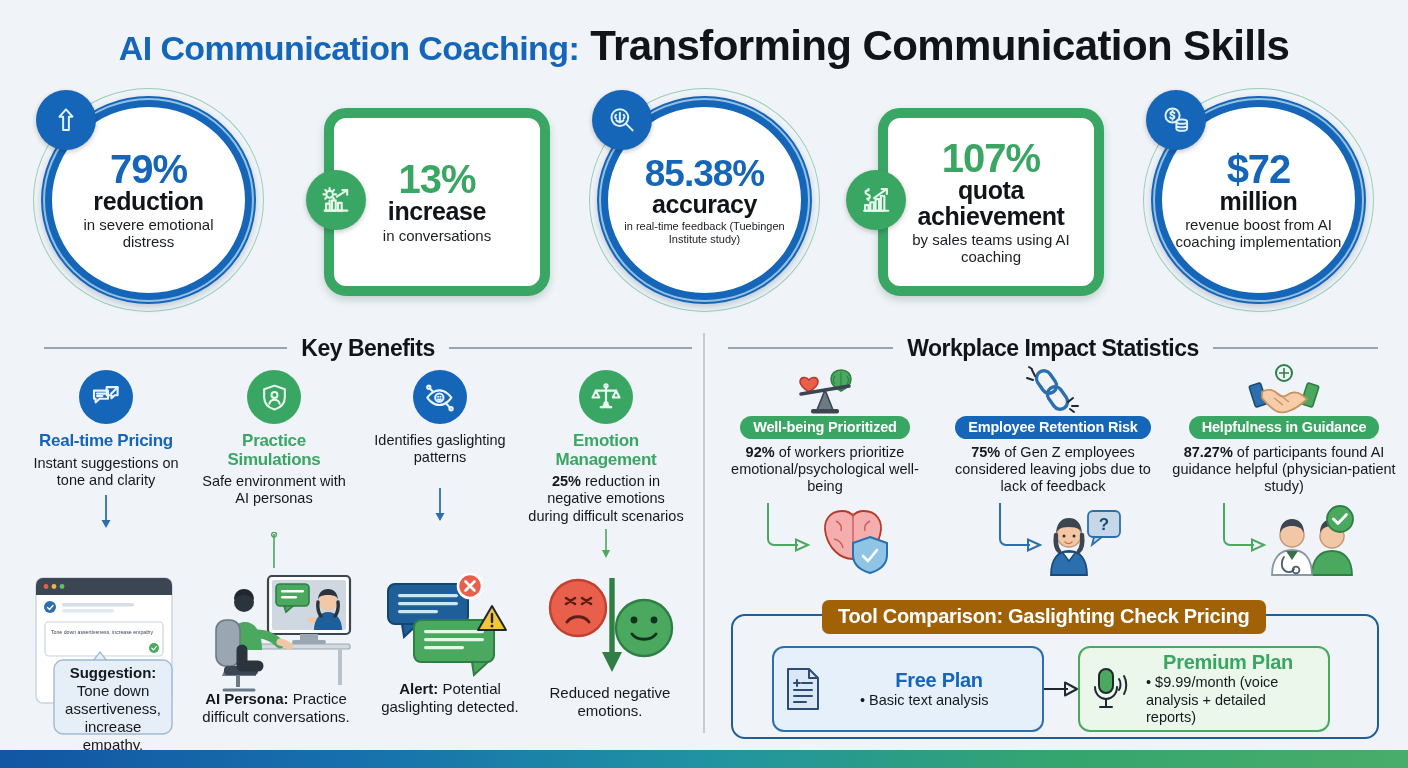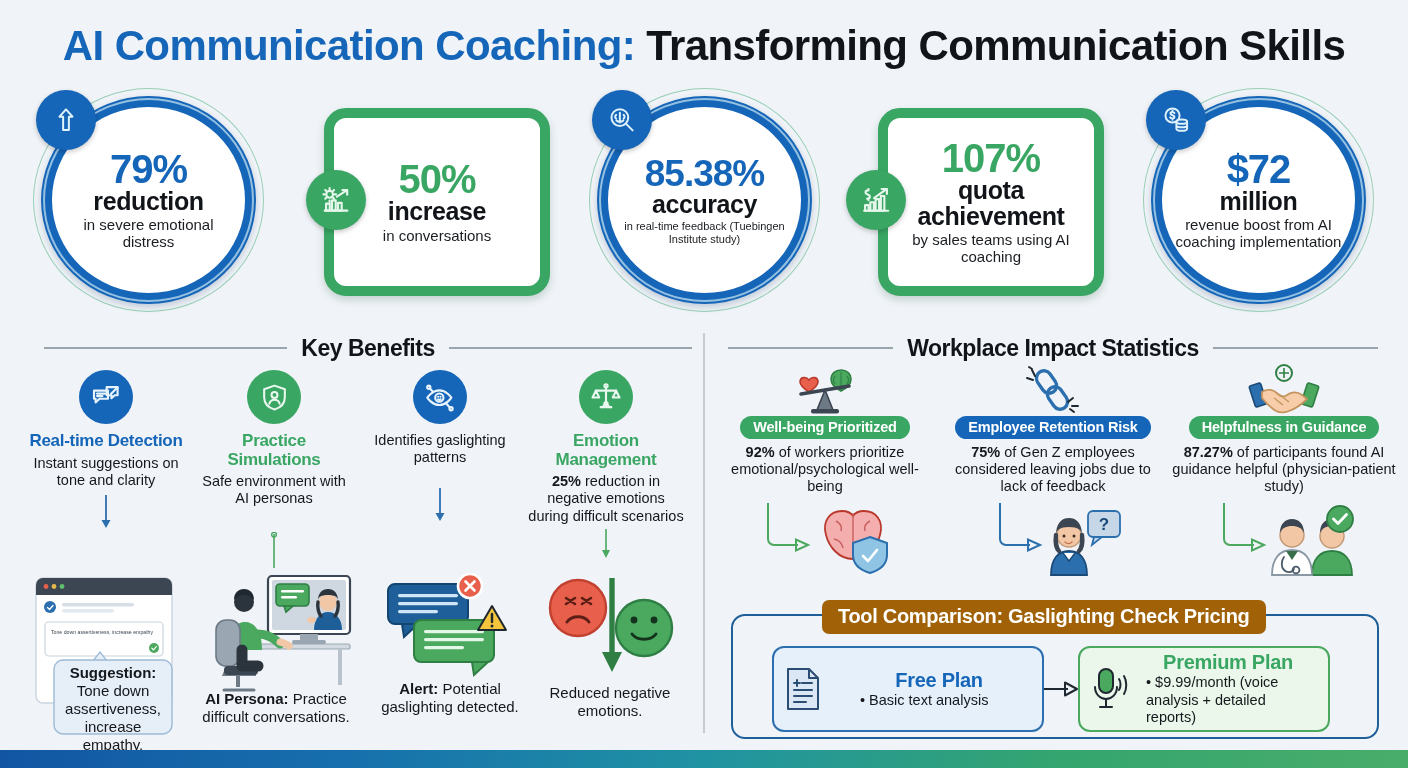--- a/index.html
+++ b/index.html
@@ -10,21 +10,21 @@
     position: relative;
   }
 
   
   .title-bar {
     position: absolute; top: 22px; left: 0; width: 1408px;
     text-align: center;
     white-space: nowrap;
   }
   .title-bar .t-blue {
-    font-size: 42px; font-weight: bold; color: #1565b8; letter-spacing: -0.6px;
+    font-size: 34px; font-weight: bold; color: #1565b8; letter-spacing: -0.6px;
   }
   .title-bar .t-black {
     font-size: 42px; font-weight: bold; color: #111418; letter-spacing: -0.6px;
   }
 
   
   .stats-row {
     position: absolute; top: 88px; left: 0; width: 1408px; height: 215px;
   }
   .stat { position: absolute; top: 0; }
@@ -192,21 +192,21 @@
         <path d="M7.5 4.6v-1M7.5 12.4v1M4.1 8h-1M11 8h1M5.1 5.6 4.4 4.9M9.9 10.4l.7.7M9.9 5.6l.7-.7M5.1 10.4l-.7.7"></path>
         <path d="M4 19.5h16"></path>
         <rect x="5" y="14.6" width="2.6" height="4.9"></rect>
         <rect x="9.2" y="12.3" width="2.6" height="7.2"></rect>
         <rect x="13.4" y="14" width="2.6" height="5.5"></rect>
         <path d="M12.6 9.6 19.6 5.2"></path>
         <path d="M16.5 5.0h3.4v3.3"></path>
       </svg>
     </div>
     <div class="stat-rect" style="margin-left:6px;">
-      <div class="stat-big green">50%</div>
+      <div class="stat-big green">13%</div>
       <div class="stat-mid">increase</div>
       <div class="stat-small">in conversations</div>
     </div>
   </div>
 
   <div class="stat" style="left:588px;top:2px;width:232px;">
     <div class="stat-badge badge-blue" style="left:4px;top:0px;">
       <svg class="svgi" width="32" height="32" viewBox="0 0 24 24" fill="none" stroke="#dff1fb" stroke-width="1.5" stroke-linecap="round" stroke-linejoin="round">
         <circle cx="10.4" cy="10.2" r="6.3"></circle>
         <path d="M15.1 14.9 20 19.8"></path>
@@ -275,21 +275,21 @@
 
   <div class="benefit" style="left:8px;">
     <div class="b-icon blue">
       <svg class="svgi" width="32" height="32" viewBox="0 0 24 24" fill="none" stroke="#e8f4fd" stroke-width="1.6" stroke-linecap="round" stroke-linejoin="round">
         <path d="M3 7.2h10.5v6.1H7.2L4.2 16v-2.7H3z"></path>
         <path d="M5.3 9.5h6M5.3 11.3h4"></path>
         <path d="M12.5 4.6h8.2v6.1h-2.2l-2.4 2.2v-2.2h-3.6z"></path>
         <path d="M20.6 4.8 15.8 9.6"></path>
       </svg>
     </div>
-    <div class="b-title blue">Real-time Detection</div>
+    <div class="b-title blue">Real-time Pricing</div>
     <div class="b-desc">Instant suggestions on tone and clarity</div>
     <div class="b-arrow">
       <svg class="svgi" width="16" height="34" viewBox="0 0 16 34">
           <path d="M8 0 V26" stroke="#2b6fae" stroke-width="1.8" fill="none"></path>
           <path d="M8 33 L3.5 25 H12.5 Z" fill="#2b6fae"></path>
         </svg>
     </div>
   </div>
 
   <div class="benefit" style="left:176px;">

